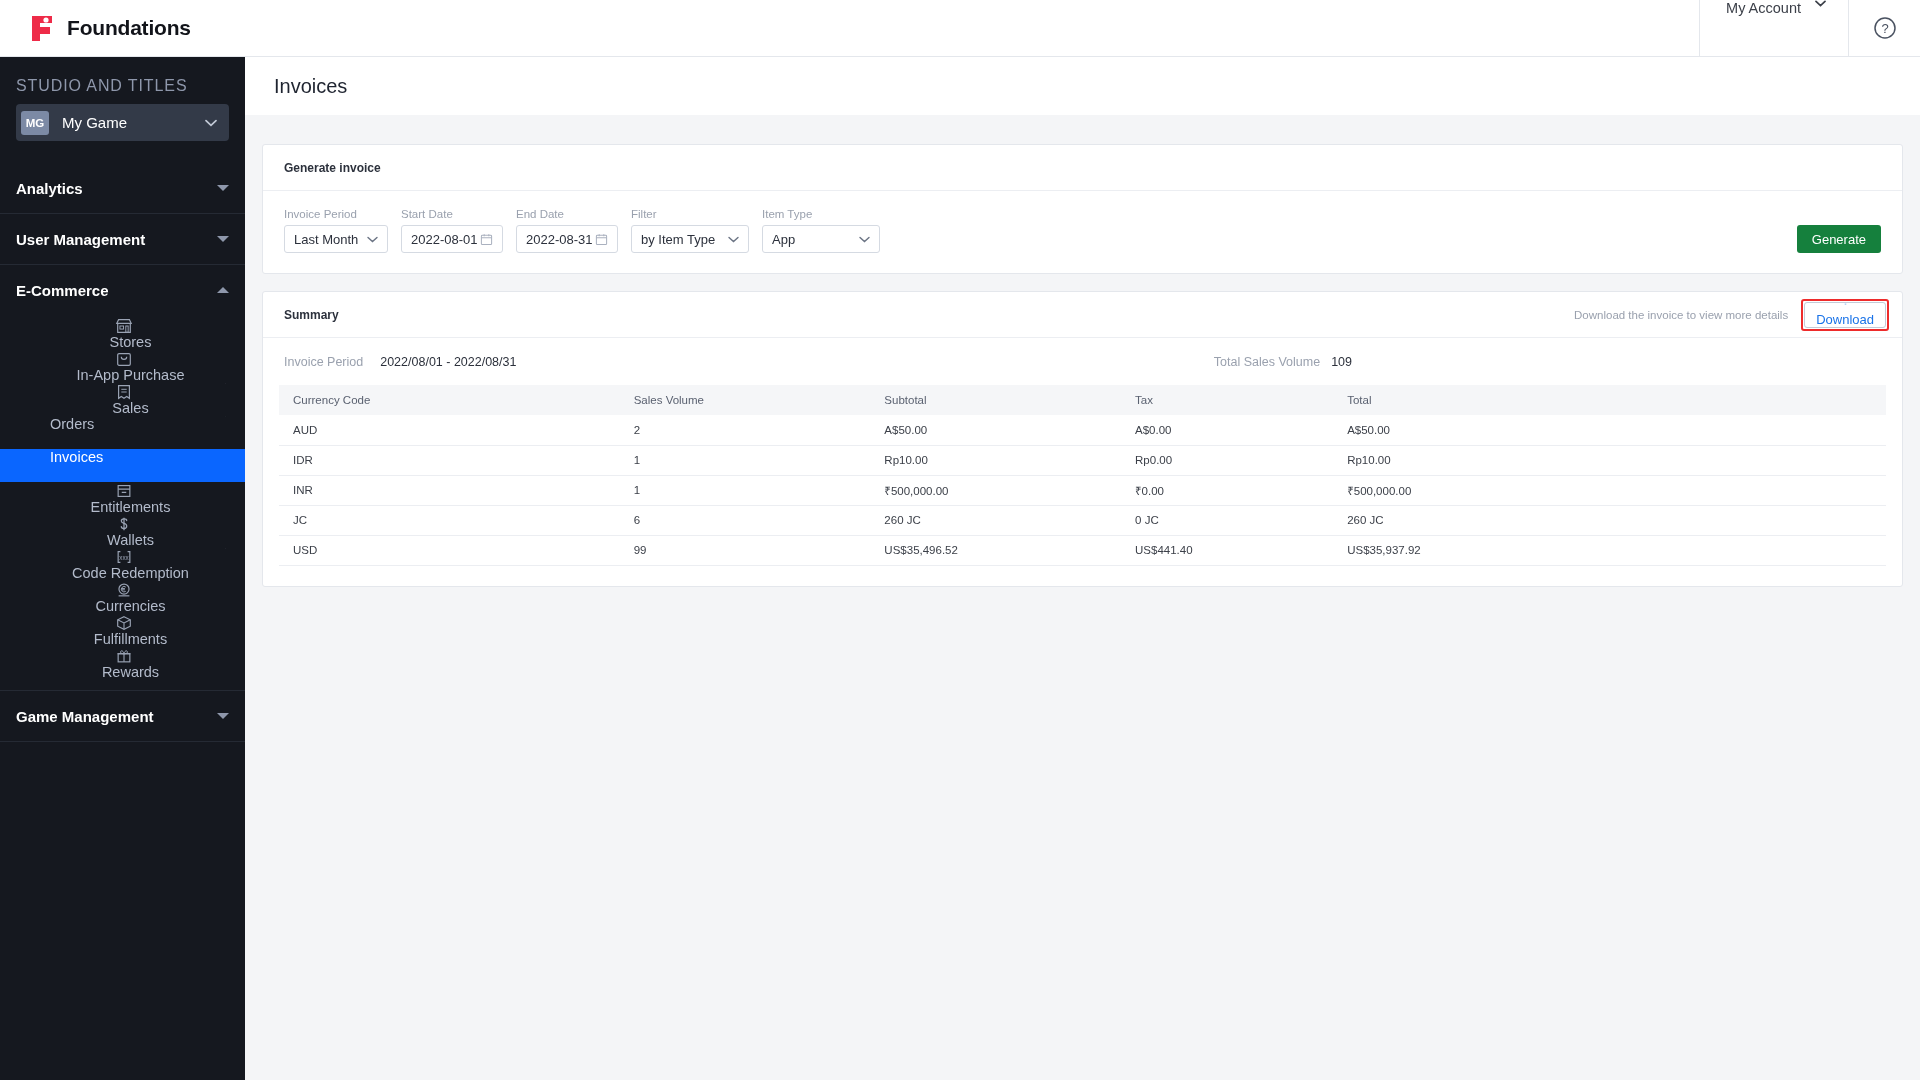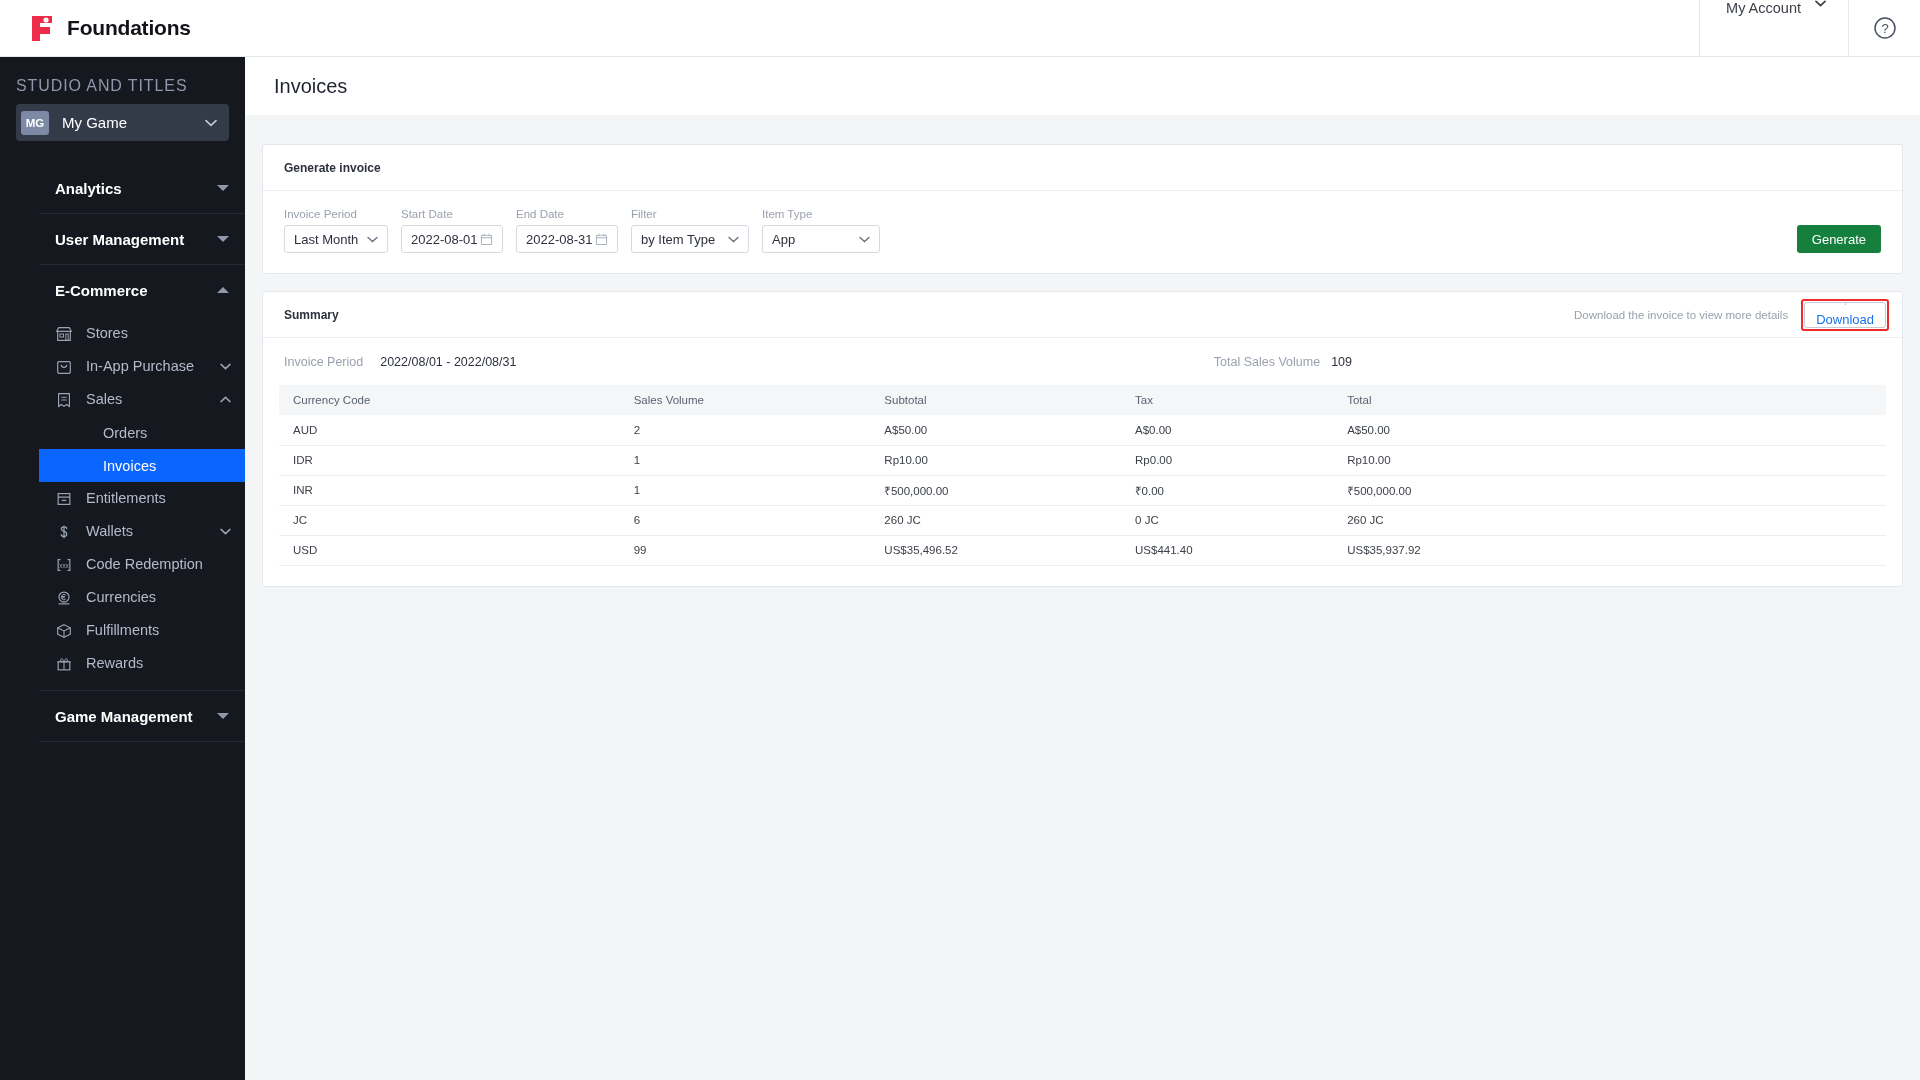--- a/index.html
+++ b/index.html
@@ -45,38 +45,38 @@
     display: flex; align-items: center; padding: 0 12px 0 5px; cursor: pointer;
   }
   .game-badge {
     width: 28px; height: 24px; background: #7c8aa5; border-radius: 3px;
     color: #ffffff; font-size: 11.5px; font-weight: 600;
     display: flex; align-items: center; justify-content: center;
   }
   .game-name { font-size: 15px; color: #ffffff; margin-left: 13px; font-weight: 400; }
   .game-chev { margin-left: auto; width: 12px; height: 8px; }
 
-  .nav-group { border-bottom: 1px solid #252a34; margin-left: 39px; }
+  .nav-group { border-bottom: 1px solid #252a34; }
   .nav-head {
     height: 50px; display: flex; align-items: center;
     padding: 0 16px; cursor: pointer;
   }
   .nav-head-txt { font-size: 15px; font-weight: 700; color: #ffffff; }
   .nav-head .tri { margin-left: auto; }
   .tri { width: 0; height: 0; border-left: 6px solid transparent; border-right: 6px solid transparent; }
   .tri.down { border-top: 6px solid #8e97ab; }
   .tri.up { border-bottom: 6px solid #8e97ab; }
 
   .nav-item {
     height: 33px; display: flex; align-items: center;
-    padding-left: 16px; cursor: pointer; color: #b3bbcb; font-size: 14.5px;
+    padding-left: 16px; cursor: pointer; color: #b3bbcb; font-size: 14.5px; flex-direction: column;
   }
   .nav-item .ic { width: 18px; height: 18px; flex: 0 0 18px; margin-right: 13px; }
   .nav-item .lbl { line-height: 1; }
-  .nav-sub { height: 33px; display: flex; align-items: center; padding-left: 64px; font-size: 14.5px; color: #b3bbcb; cursor: pointer; }
+  .nav-sub { height: 33px; display: flex; padding-left: 50px; font-size: 14.5px; color: #b3bbcb; cursor: pointer; }
   .nav-sub.active { background: #0a66ff; color: #ffffff; }
   .ecom-items { padding-top: 2px; padding-bottom: 10px; }
 
   
   .main {
     position: absolute; top: 57px; left: 245px;
     width: 1675px; height: 1023px; background: #f4f5f7;
   }
   .page-head { height: 58px; background: #ffffff; display: flex; align-items: center; padding-left: 29px; }
   .page-title { font-size: 20px; color: #1f2430; font-weight: 400; }

